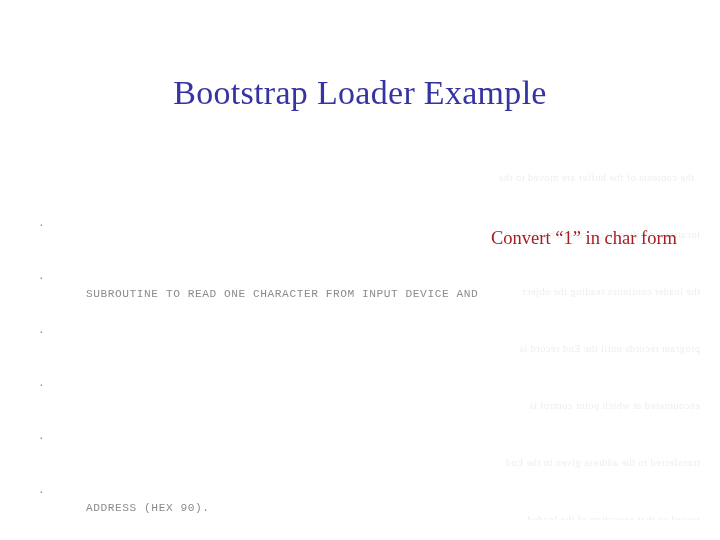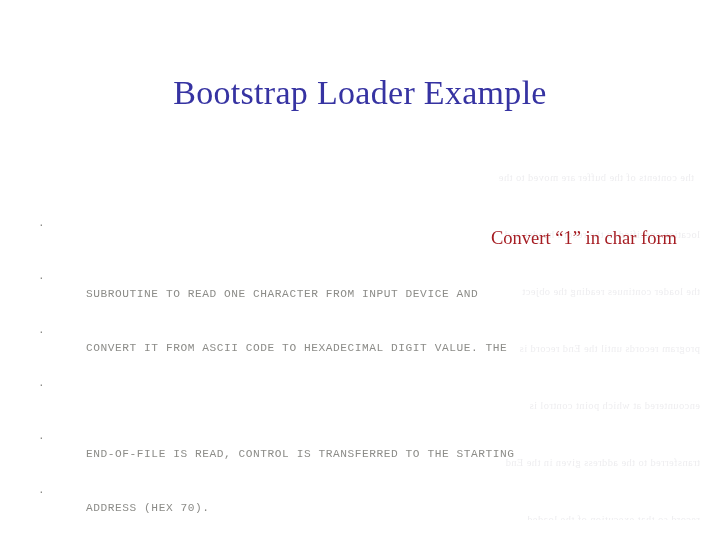--- a/index.html
+++ b/index.html
@@ -122,32 +122,30 @@
     <div class="cmt-line">
       <span class="cmt-dot">.</span>
       <span class="cmt-text"></span>
     </div>
     <div class="cmt-line">
       <span class="cmt-dot">.</span>
       <span class="cmt-text">SUBROUTINE TO READ ONE CHARACTER FROM INPUT DEVICE AND</span>
     </div>
     <div class="cmt-line jit-a">
       <span class="cmt-dot">.</span>
-      <span class="cmt-text">CONVERT IT FROM ASCII CODE TO HEXADECIMAL DIGIT VALUE. THE</span>
     </div>
     <div class="cmt-line">
       <span class="cmt-dot">.</span>
     </div>
     <div class="cmt-line jit-b">
       <span class="cmt-dot">.</span>
-      <span class="cmt-text">END-OF-FILE IS READ, CONTROL IS TRANSFERRED TO THE STARTING</span>
     </div>
     <div class="cmt-line">
       <span class="cmt-dot">.</span>
-      <span class="cmt-text">ADDRESS (HEX 70).</span>
+      <span class="cmt-text">ADDRESS (HEX 90).</span>
     </div>
     <div class="cmt-line">
       <span class="cmt-dot">.</span>
       <span class="cmt-text"></span>
     </div>
 
     
     
     
     

